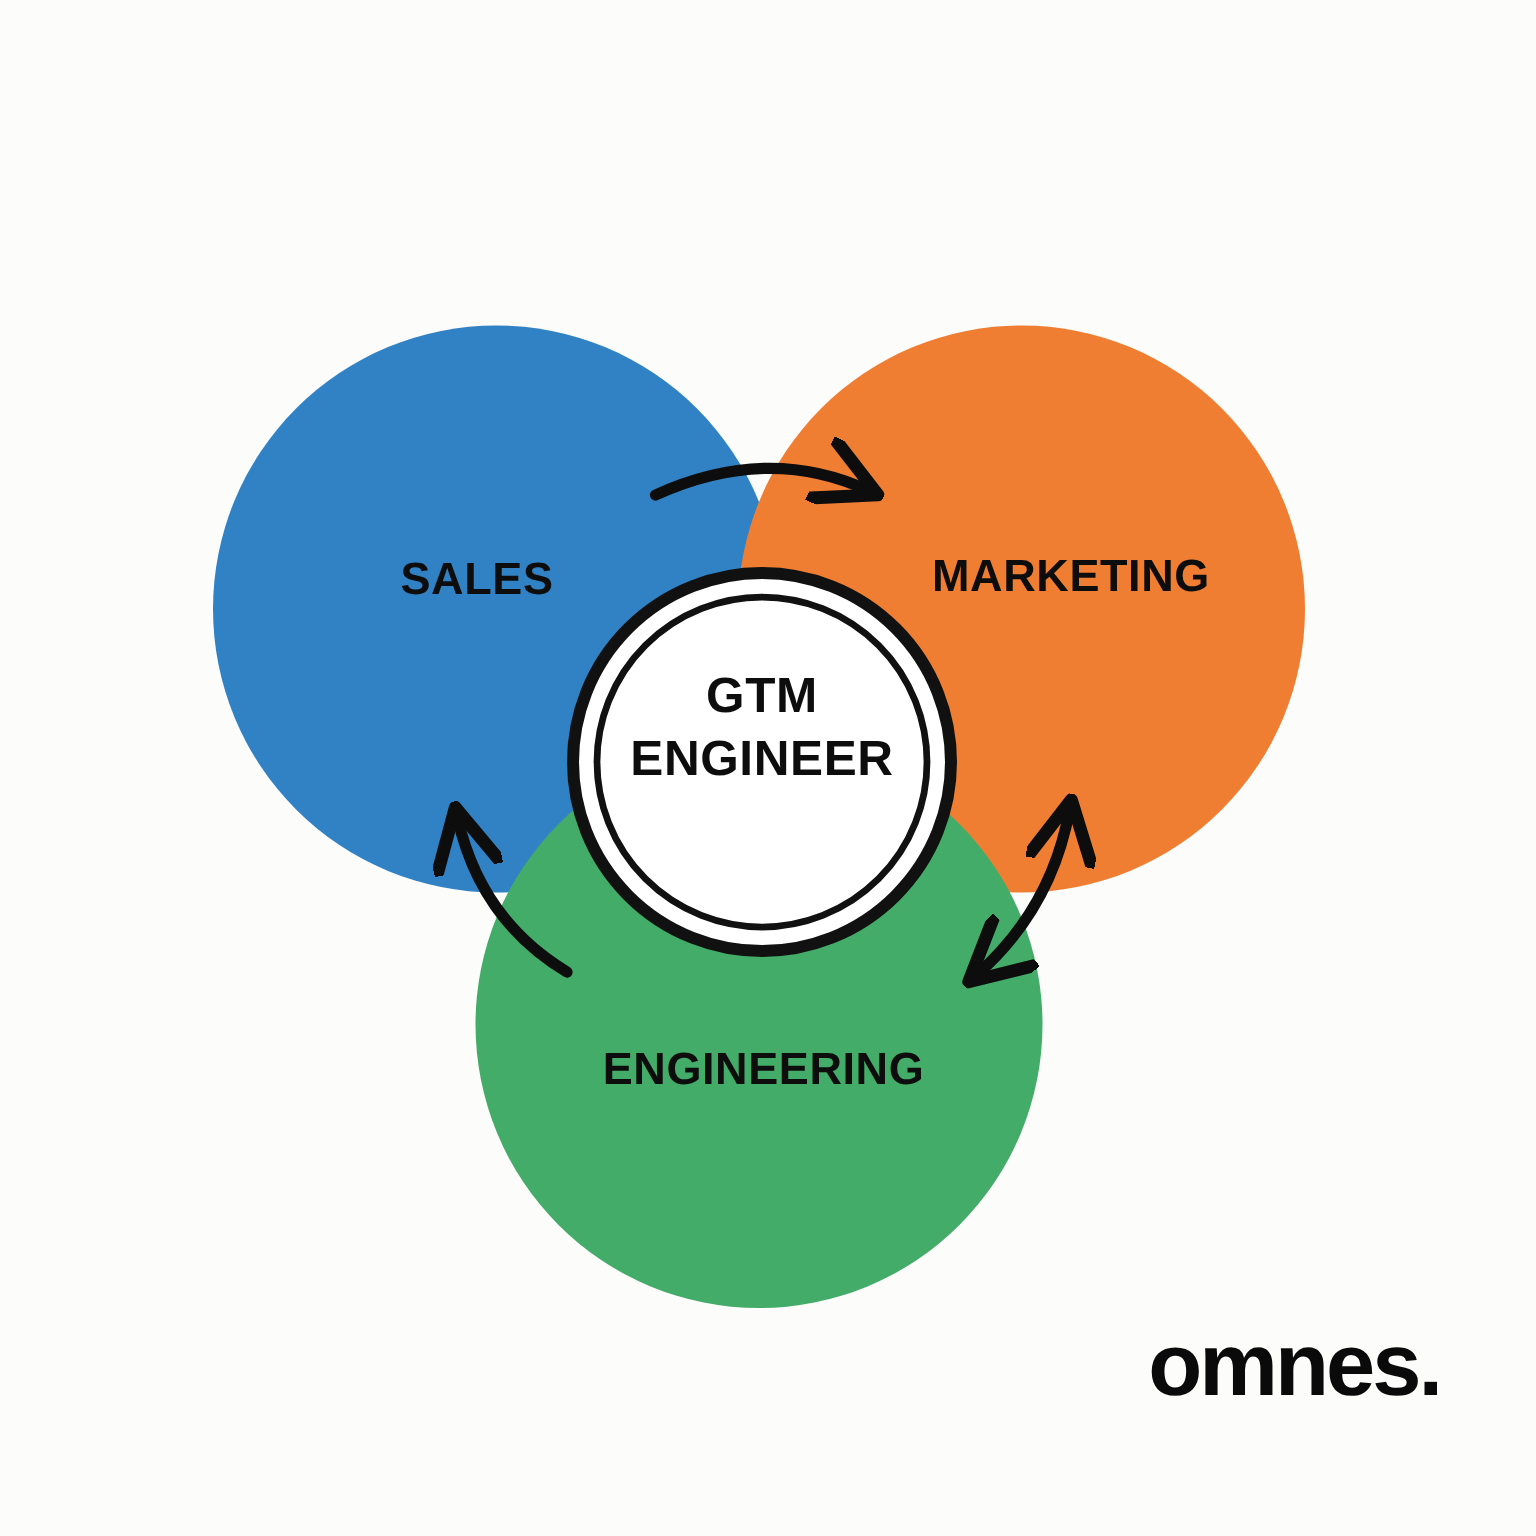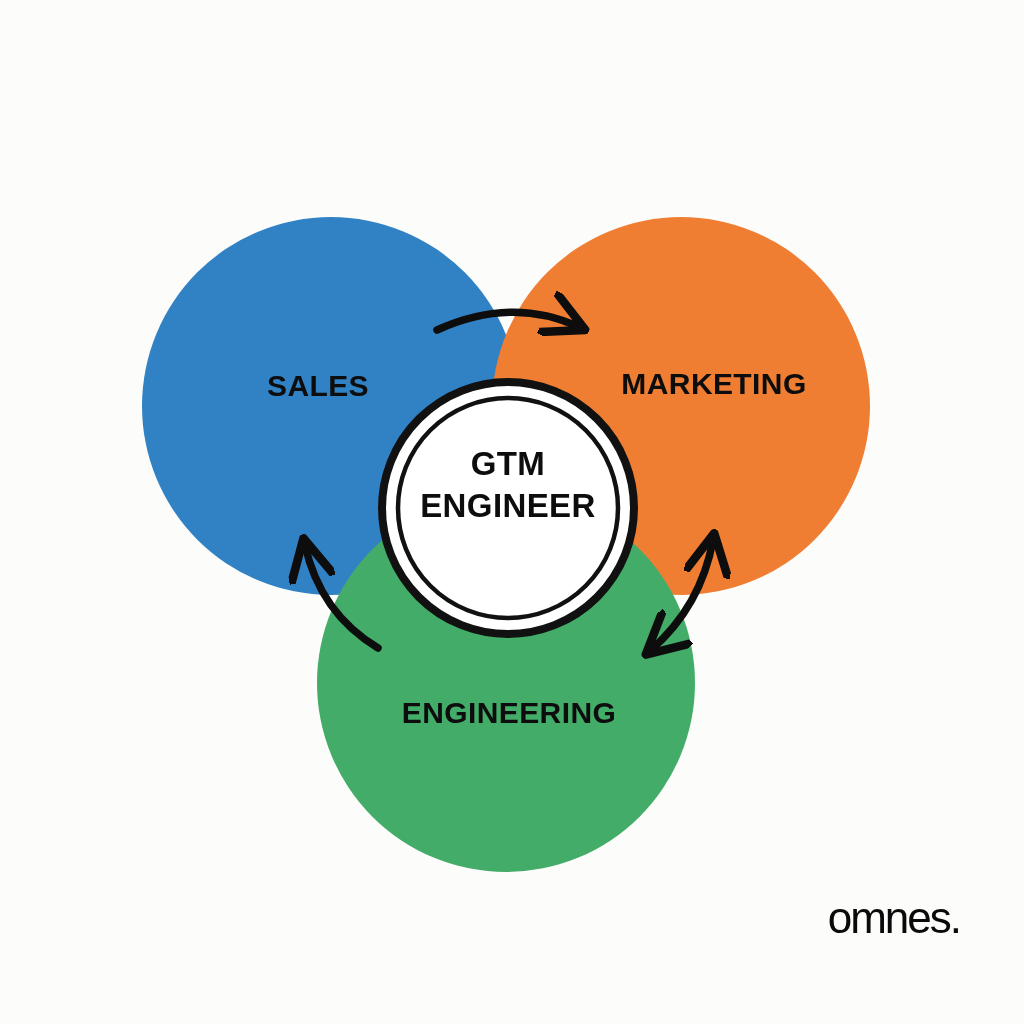--- a/index.html
+++ b/index.html
@@ -48,22 +48,22 @@
   .node-label.center {
     font-size: 33px;
   }
 
   
   #brand-logo {
     position: absolute;
     right: 42px;
     bottom: 84px;
     font-family: "Liberation Sans", sans-serif;
-    font-weight: normal;
-    font-size: 44px;
+    font-weight: bold;
+    font-size: 59px;
     line-height: 1;
     color: #0a0a0a;
     letter-spacing: -2.0px;
     user-select: none;
     white-space: nowrap;
     margin-left: 10px;
   }
   #brand-logo .dot {
     letter-spacing: 0;
   }

